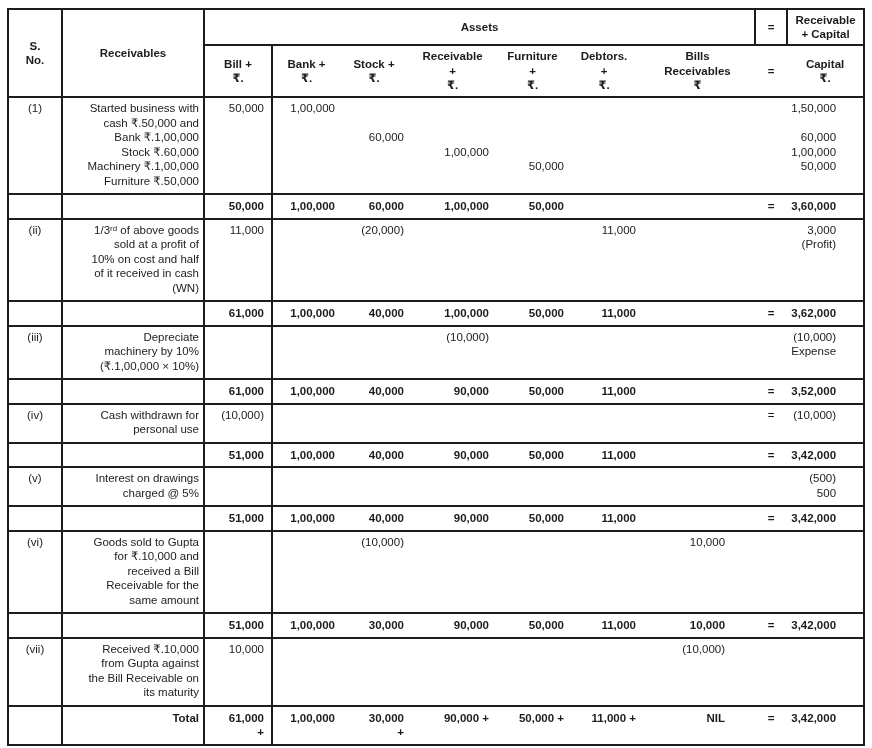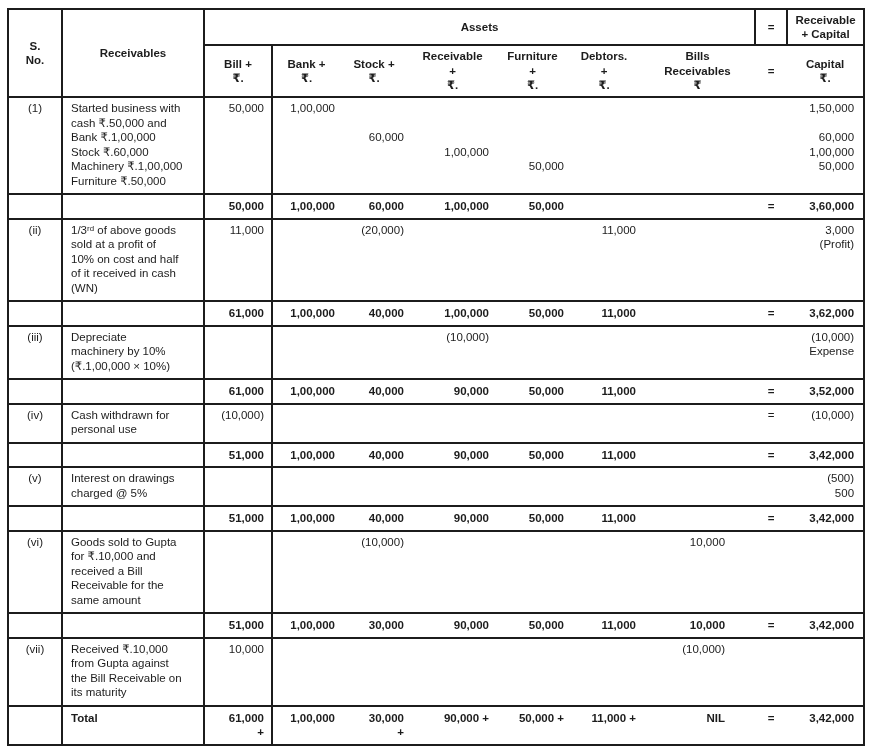--- a/index.html
+++ b/index.html
@@ -36,30 +36,30 @@
     padding: 2px 1px;
     white-space: pre-line;
   }
   thead tr.hA th { height: 30px; }
   thead tr.hB th { height: 46px; border-bottom: 2px solid #1c1c1c; }
   th.rspan { border-bottom: 2px solid #1c1c1c; }
   th.assets-hdr, th.eq-top, th.liab-hdr { border-bottom: 2px solid #1c1c1c; }
   th.eq-top { border-left: 2px solid #1c1c1c; border-right: 2px solid #1c1c1c; }
   .v-r { border-right: 2px solid #1c1c1c; }
   td.sno { text-align: center; }
-  td.txn { text-align: left; padding-left: 8px; padding-right: 4px; }
+  td.txn { text-align: right; padding-left: 8px; padding-right: 4px; }
   td.num { text-align: right; }
   .col-cash      { padding-right: 7px; }
   .col-bank      { padding-right: 5px; }
   .col-stock     { padding-right: 4px; }
   .col-machinery { padding-right: 8px; }
   .col-furniture { padding-right: 4px; }
   .col-debtors   { padding-right: 4px; }
   .col-bills     { padding-right: 30px; }
-  .col-capital   { padding-right: 9px; }
+  .col-capital   { padding-right: 27px; }
   td.col-equals  { text-align: center; padding-right: 0; }
   tr.txn-row td { padding-top: 3px; padding-bottom: 5px; }
   tr.bal-row td {
     font-weight: bold;
     border-top: 2px solid #1c1c1c;
     border-bottom: 2px solid #1c1c1c;
     padding-top: 4px;
     padding-bottom: 4px;
   }
 </style>

